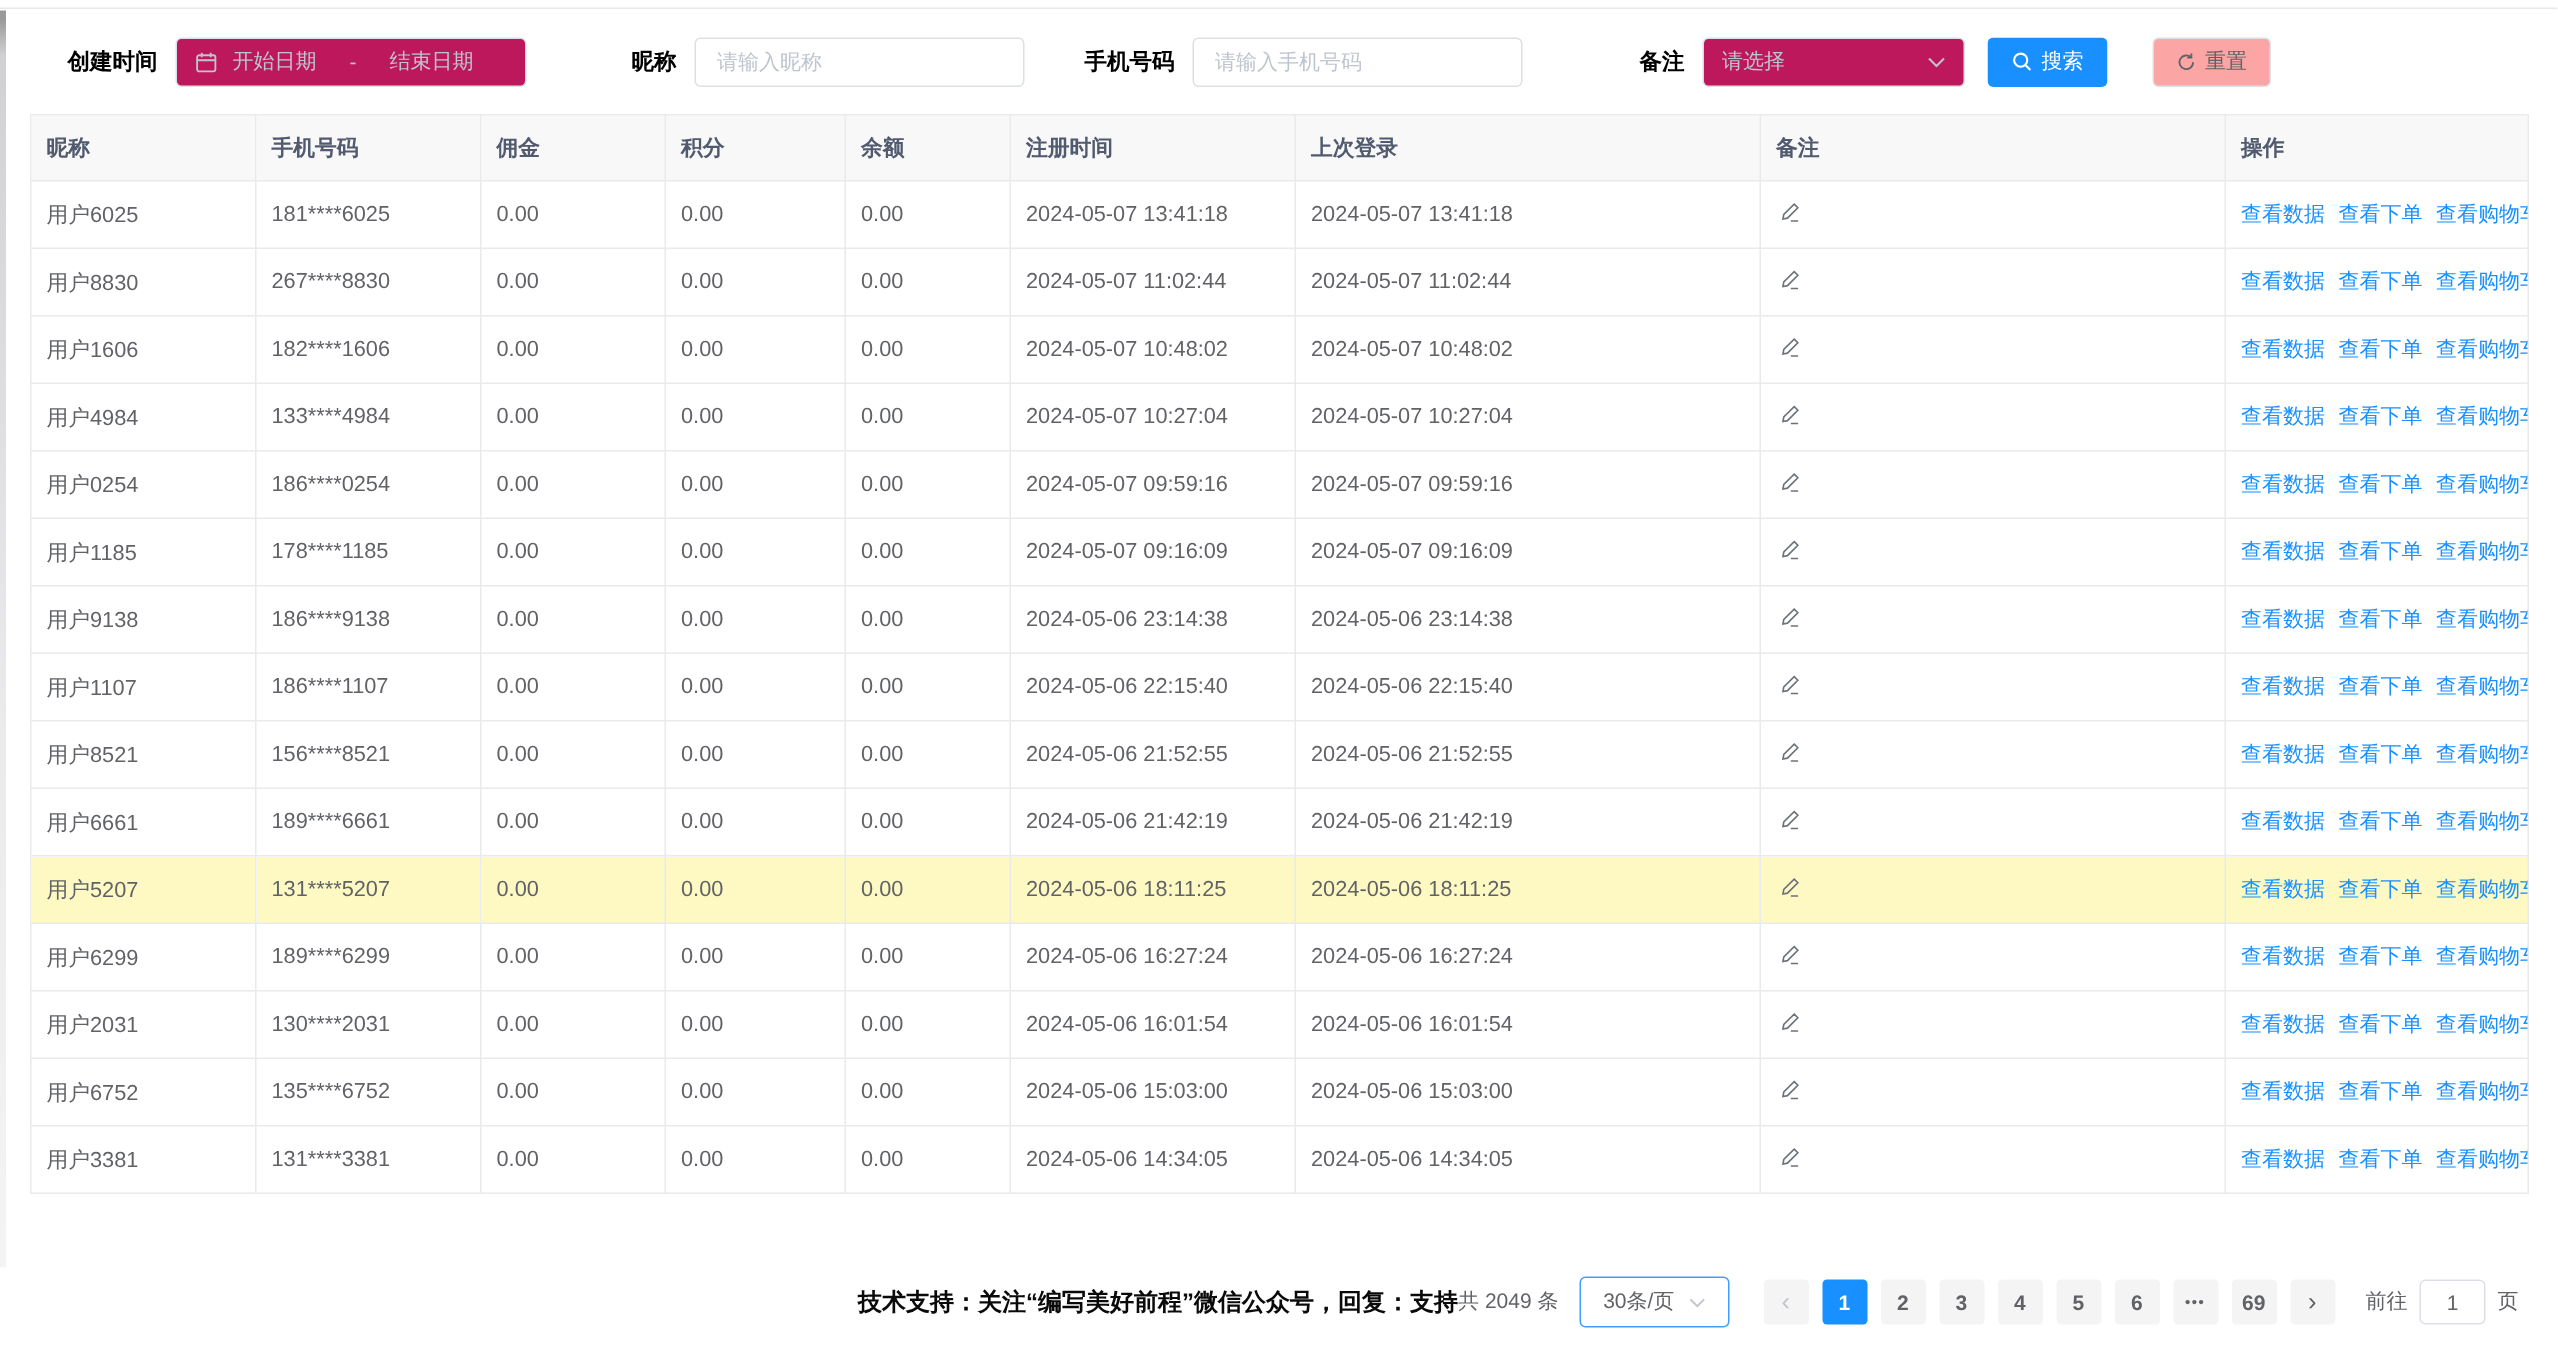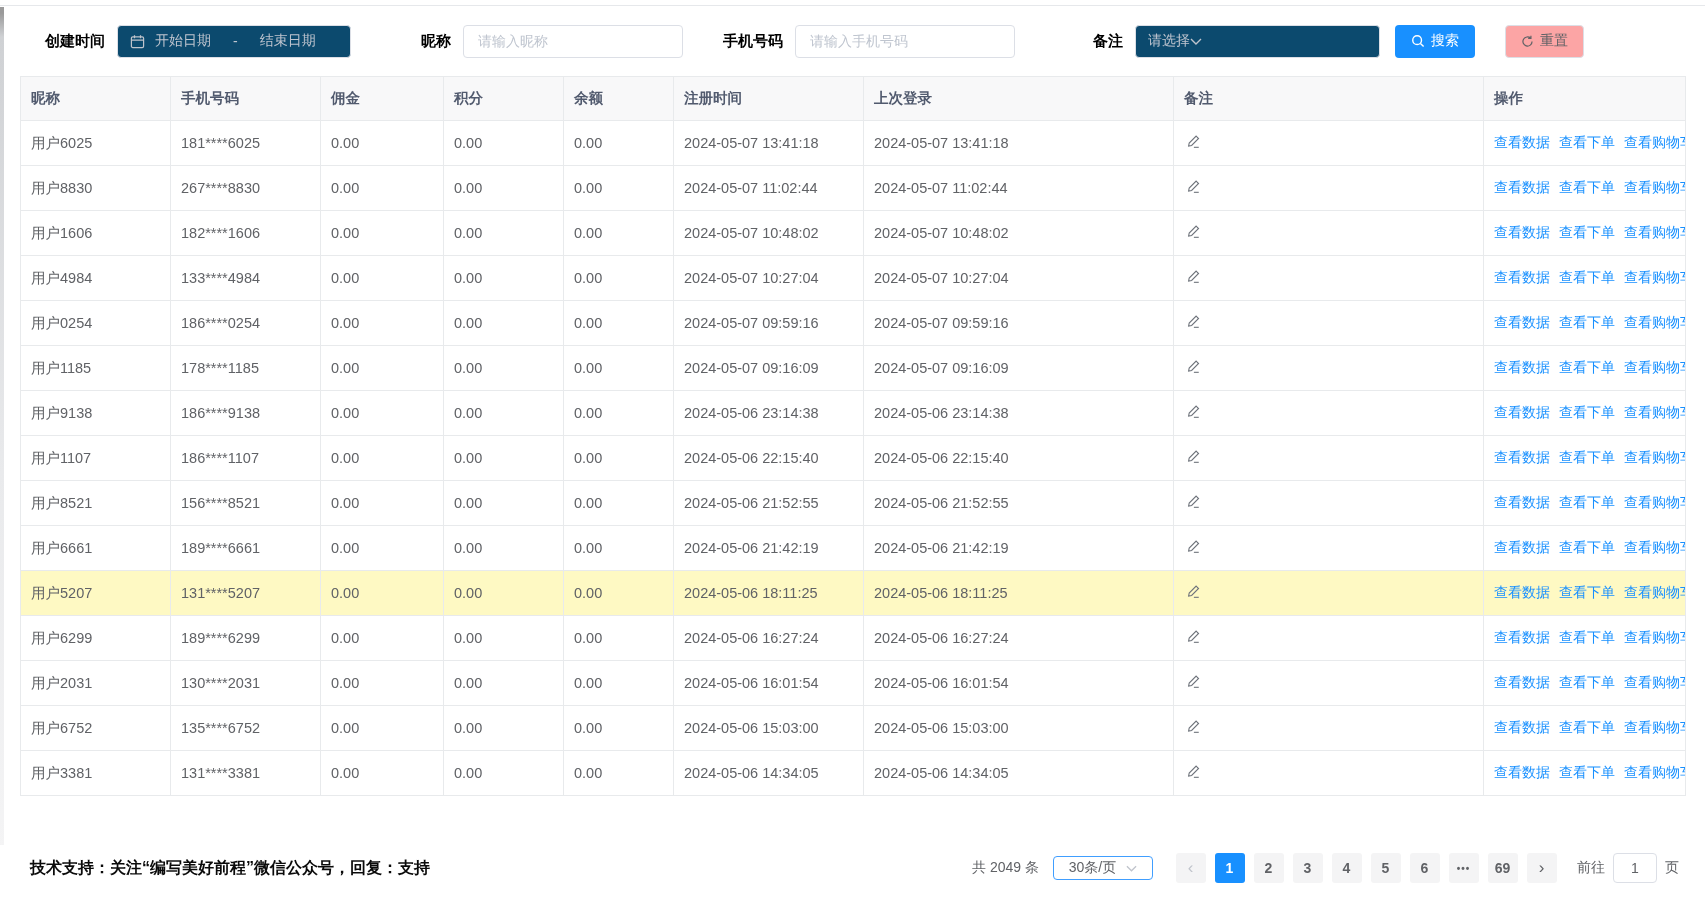--- a/index.html
+++ b/index.html
@@ -19,32 +19,32 @@
   }
 
   
   .filter-bar { display: flex; align-items: center; height: 70px; padding-left: 45px; }
   .fgroup { display: flex; align-items: center; }
   .g2 { margin-left: 70px; }
   .g3 { margin-left: 40px; }
   .g4 { margin-left: 78px; }
   .f-label { font-weight: 700; color: #000000; font-size: 15px; margin-right: 12px; white-space: nowrap; }
   .ctrl {
-    height: 33px; border: 1px solid #dcdfe6; border-radius: 4px; background: #0c4a6e;
+    height: 33px; border: 1px solid #dcdfe6; border-radius: 4px; background: #be185d;
     display: flex; align-items: center; font-size: 14px;
   }
   .date-range { width: 234px; padding: 0 12px; }
   .date-range .ph-start { margin-left: 10px; }
   .date-range .sep { margin: 0 22px; color: #bfc5cf; }
   .ph { color: #bfc5cf; white-space: nowrap; }
   input.text-input { width: 220px; height: 33px; border: 1px solid #dcdfe6; border-radius: 4px;
     padding: 0 14px; font-size: 14px; color: #a16207; outline: none; font-family: inherit; }
   input.text-input::placeholder { color: #bfc5cf; }
   .phone-input { width: 212px; }
-  .select-box { width: 245px; padding: 0 12px; cursor: pointer; }
+  .select-box { width: 175px; padding: 0 12px; justify-content: space-between; cursor: pointer; }
   .btn {
     height: 33px; border-radius: 4px; display: inline-flex; align-items: center;
     font-size: 14px; padding: 0 15px; cursor: pointer; white-space: nowrap; border: 1px solid transparent;
   }
   .btn .bicon { display: inline-flex; margin-right: 6px; }
   .btn-primary { background: #1890ff; color: #fff; margin-left: 15px; }
   .btn-plain { background: #fca5a5; border-color: #dcdfe6; color: #606266; margin-left: 30px; }
 
   
   table.users { width: 1665px; margin: 0 20px; border-collapse: collapse; table-layout: fixed; font-size: 14.5px; }
@@ -54,28 +54,28 @@
   table.users tr.hl td { background: #fef9c3; }
   .c1{width:150px}.c2{width:150px}.c3{width:123px}.c4{width:120px}.c5{width:110px}
   .c6{width:190px}.c7{width:310px}.c8{width:310px}.c9{width:202px}
   a.action-link { color: #1890ff; text-decoration: none; margin-right: 9px; cursor: pointer; font-size: 14px; }
   a.action-link:last-child { margin-right: 0; }
   .pencil { display: inline-flex; cursor: pointer; margin-left: 2px; }
 
   
   .footer {
     position: absolute; left: 0; right: 0; bottom: 0; height: 54px;
-    display: flex; align-items: center; justify-content: space-between;
+    display: flex; align-items: center; justify-content: flex-end;
     padding: 0 26px 8px 30px; background: #fff;
   }
   .support { font-size: 16px; font-weight: 700; color: #0a0a0a; white-space: nowrap; }
   .pagination { display: flex; align-items: center; font-size: 14px; color: #606266; }
   .total { margin-right: 14px; white-space: nowrap; }
   .size-select {
-    width: 100px; height: 24px; border: 1px solid #409eff; border-radius: 4px;
+    width: 100px; height: 34px; border: 1px solid #409eff; border-radius: 4px;
     display: flex; align-items: center; justify-content: center; gap: 10px; cursor: pointer;
   }
   .pager { display: flex; align-items: center; margin-left: 18px; }
   .pg, .nav-btn {
     min-width: 30px; height: 30px; padding: 0 5px; margin: 0 4.5px;
     background: #f4f4f5; border-radius: 3px; display: inline-flex; align-items: center;
     justify-content: center; color: #606266; font-weight: 600; cursor: pointer; font-size: 14px;
   }
   .pg.active { background: #1890ff; color: #fff; }
   .pg.more { font-size: 10px; letter-spacing: 1px; font-weight: 700; }

